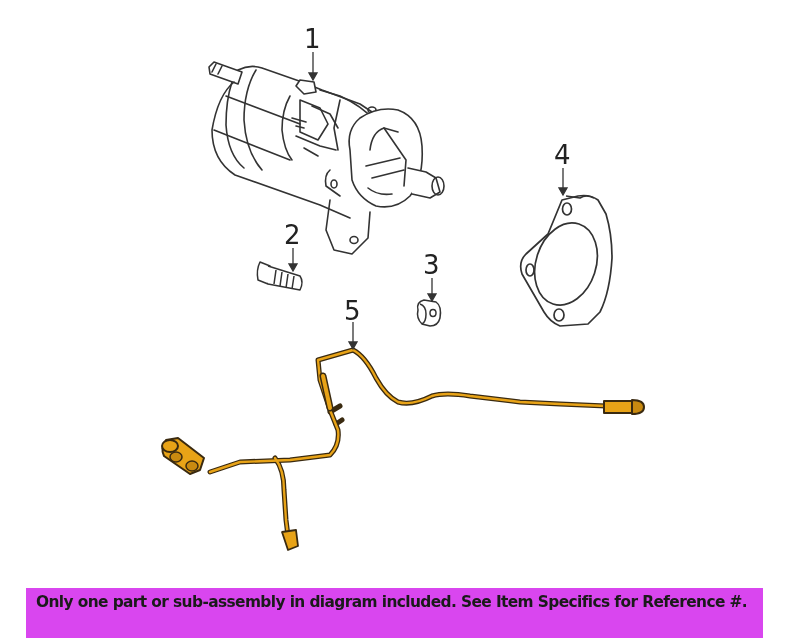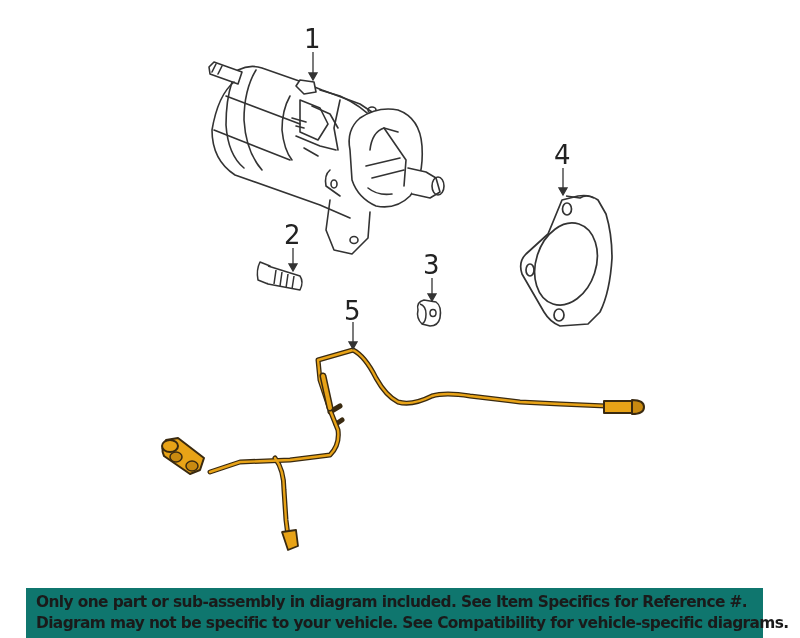--- a/index.html
+++ b/index.html
@@ -7,21 +7,21 @@
     width: 800px; height: 638px; background: #ffffff; position: relative; overflow: hidden;
     font-family: "DejaVu Sans", sans-serif;
   }
   #diagram { position: absolute; left: 0; top: 0; width: 800px; height: 638px; }
   .callout {
     position: absolute; font-family: "DejaVu Sans", sans-serif; font-size: 26px;
     color: #222; line-height: 1; font-weight: normal;
   }
   #banner {
     position: absolute; left: 26px; top: 588px; width: 737px; height: 50px;
-    background: #0f766e; box-sizing: border-box; padding: 4px 0 0 10px;
+    background: #d946ef; box-sizing: border-box; padding: 4px 0 0 10px;
   }
   #banner .line {
     font-family: "DejaVu Sans", sans-serif; font-weight: bold; font-size: 15.4px;
     color: #1a1a1a; letter-spacing: -0.6px; white-space: nowrap; line-height: 21px;
   }
 </style>
 </head>
 <body>
 
 <svg id="diagram" viewBox="0 0 800 638" xmlns="http://www.w3.org/2000/svg">
@@ -130,14 +130,13 @@
 </svg>
 
 <div class="callout" style="left:304px; top:26px;">1</div>
 <div class="callout" style="left:284px; top:222px;">2</div>
 <div class="callout" style="left:423px; top:252px;">3</div>
 <div class="callout" style="left:554px; top:142px;">4</div>
 <div class="callout" style="left:344px; top:298px;">5</div>
 
 <div id="banner">
   <div class="line">Only one part or sub-assembly in diagram included. See Item Specifics for Reference #.</div>
-  <div class="line">Diagram may not be specific to your vehicle. See Compatibility for vehicle-specific diagrams.</div>
 </div>
 
 </body></html>

